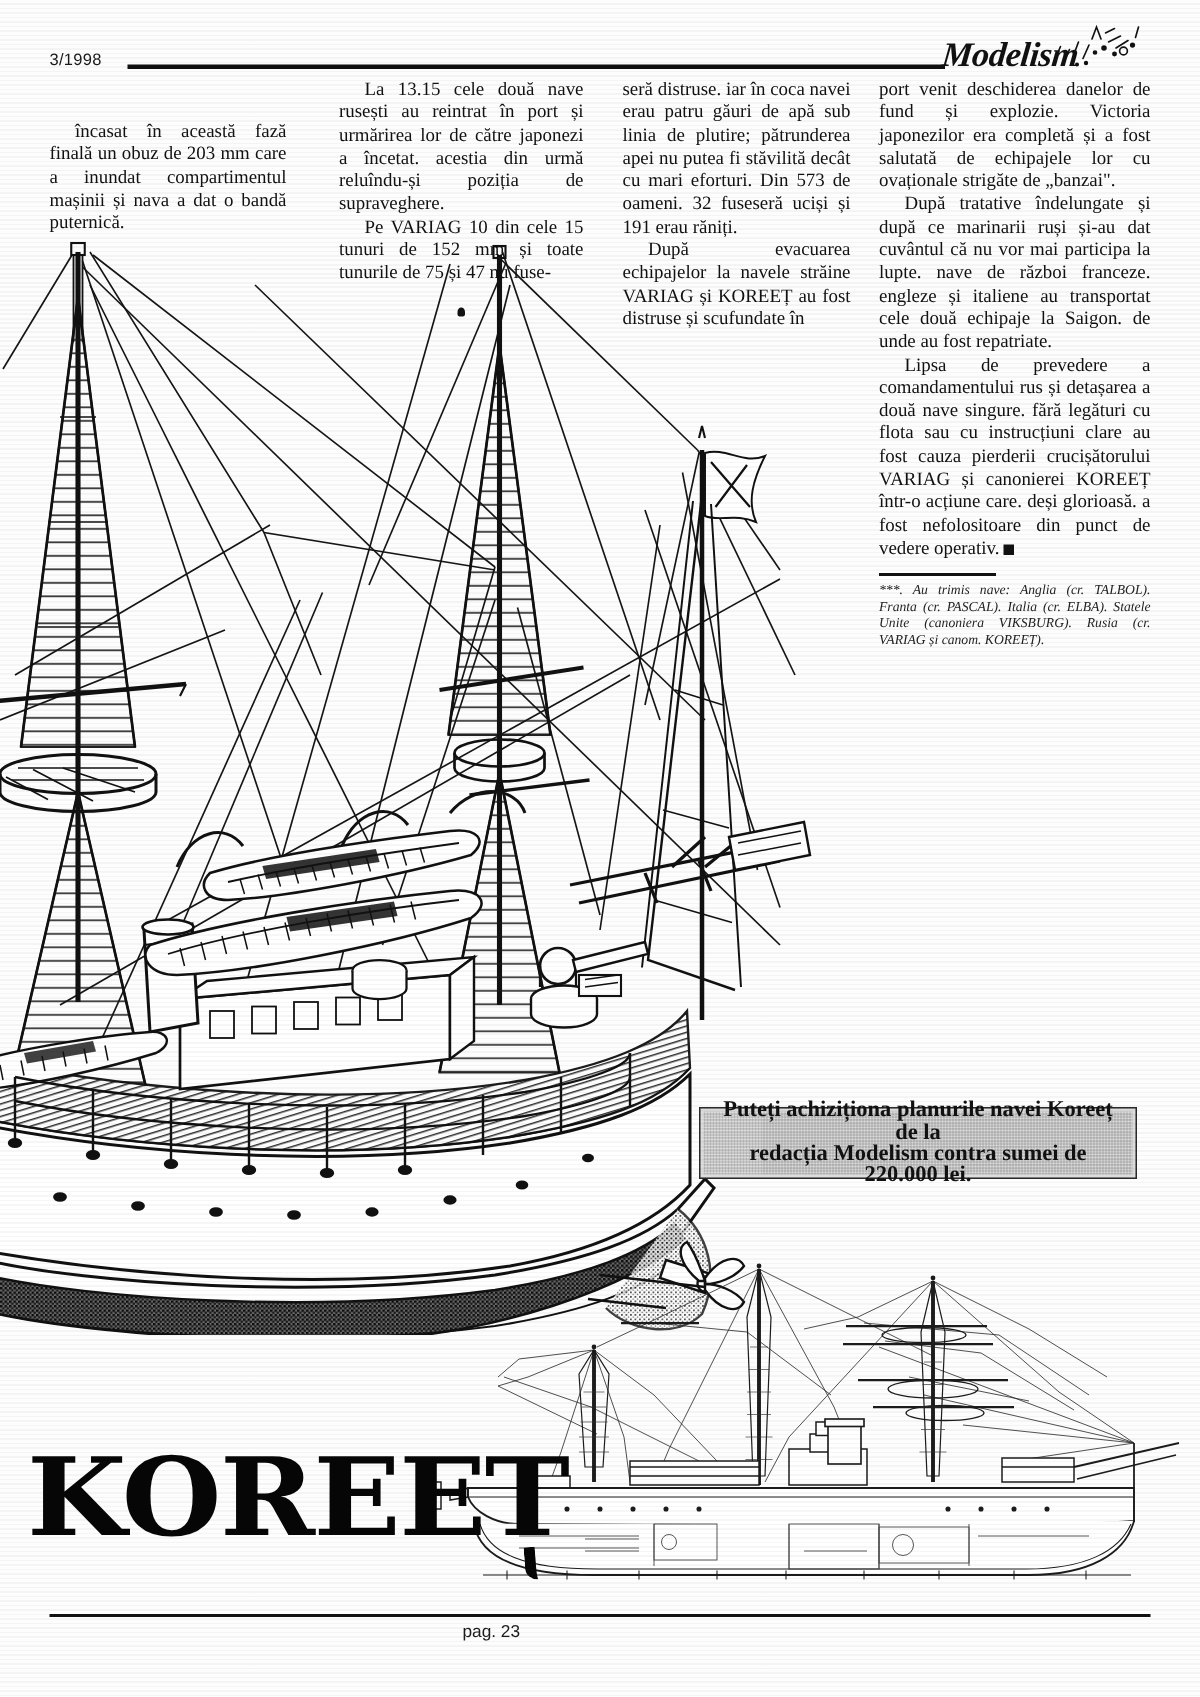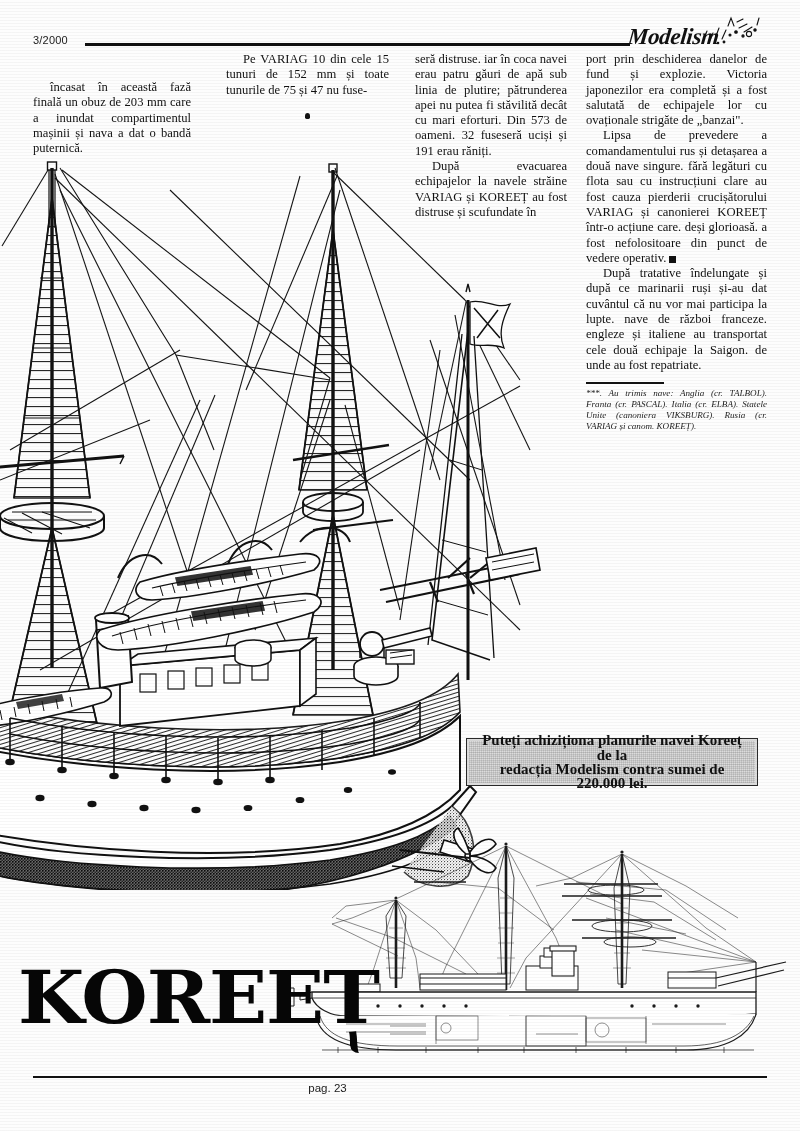--- a/index.html
+++ b/index.html
@@ -73,21 +73,21 @@
 
   .noise{position:absolute;inset:0;pointer-events:none;opacity:.035;
          background:repeating-linear-gradient(0deg,#000 0 1px,transparent 1px 3px);}
 </style>
 </head>
 <body>
 
 <div class="page">
 
   <div class="masthead">
-    <div class="issue">3/2000</div>
+    <div class="issue">3/1998</div>
     <div class="rule-head"></div>
     <div class="logo">Modelism</div>
     <svg class="logo-dots" viewBox="0 0 62 36">
       <g fill="#111" stroke="#111" stroke-width="1.1" stroke-linecap="round">
         <path d="M4 22 L7 15" fill="none"></path>
           <path d="M10 24 L13 17" fill="none"></path>
         <path d="M16 20 L19 12" fill="none"></path>
           <path d="M22 23 L26 14" fill="none"></path>
         <path d="M28 10 L31 2 L34 10" fill="none"></path>
         <path d="M37 6 L43 3" fill="none"></path>
@@ -105,35 +105,36 @@
     </svg>
   </div>
 
   <div class="cols">
 
     <div class="col" id="c1">
       <p class="first">încasat în această fază finală un obuz de 203 mm care a inundat compartimentul mașinii și nava a dat o bandă puternică.</p>
     </div>
 
     <div class="col" id="c2">
+      <p>La 13.15 cele două nave rusești au reintrat în port și urmărirea lor de către japonezi a încetat. acestia din urmă reluîndu-și poziția de supraveghere.</p>
       <p>Pe VARIAG 10 din cele 15 tunuri  de 152 mm și toate tunurile de 75 și 47 nu fuse-</p>
       <div style="text-align:center;margin-top:10px;">
         <span style="display:inline-block;width:5px;height:6px;background:#111;border-radius:50% 50% 30% 30%;"></span>
       </div>
     </div>
 
     <div class="col" id="c3">
       <p class="noind">seră distruse. iar în coca navei erau patru găuri de apă sub linia de plutire; pătrunderea apei nu putea fi stăvilită decât cu mari eforturi. Din 573 de oameni. 32 fuseseră uciși și 191 erau răniți.</p>
       <p>După evacuarea echipajelor la navele străine VARIAG și KOREEȚ au fost distruse și scufundate în</p>
     </div>
 
     <div class="col" id="c4">
-      <p class="noind">port prin deschiderea danelor de fund și explozie. Victoria japonezilor era completă și a fost salutată de echipajele lor cu ovaționale strigăte de „banzai".</p>
+      <p class="noind">port venit deschiderea danelor de fund și explozie. Victoria japonezilor era completă și a fost salutată de echipajele lor cu ovaționale strigăte de „banzai".</p>
+      <p>După tratative îndelungate și după ce marinarii ruși și-au dat cuvântul că nu vor mai participa la lupte. nave de război franceze. engleze și italiene au transportat cele două echipaje la Saigon. de unde au fost repatriate.</p>
       <p><span>Lipsa de prevedere a comandamentului rus și detașarea a două nave singure. fără legături cu flota sau cu instrucțiuni clare au fost cauza pierderii crucișătorului VARIAG și canonierei KOREEȚ într-o acțiune care. deși glorioasă. a fost nefolositoare din punct de vedere operativ.</span><span class="endmark"></span></p>
-      <p>După tratative îndelungate și după ce marinarii ruși și-au dat cuvântul că nu vor mai participa la lupte. nave de război franceze. engleze și italiene au transportat cele două echipaje la Saigon. de unde au fost repatriate.</p>
 
       <div class="fn-rule"></div>
       <div class="footnotes">
         <p>***. Au trimis nave: Anglia (cr. TALBOL). Franta (cr. PASCAL). Italia (cr. ELBA). Statele Unite (canoniera VIKSBURG). Rusia (cr. VARIAG și canom. KOREEȚ).</p>
       </div>
     </div>
   </div>
 
   <svg class="bigship" viewBox="0 0 560 740" preserveAspectRatio="none">
     <defs>

